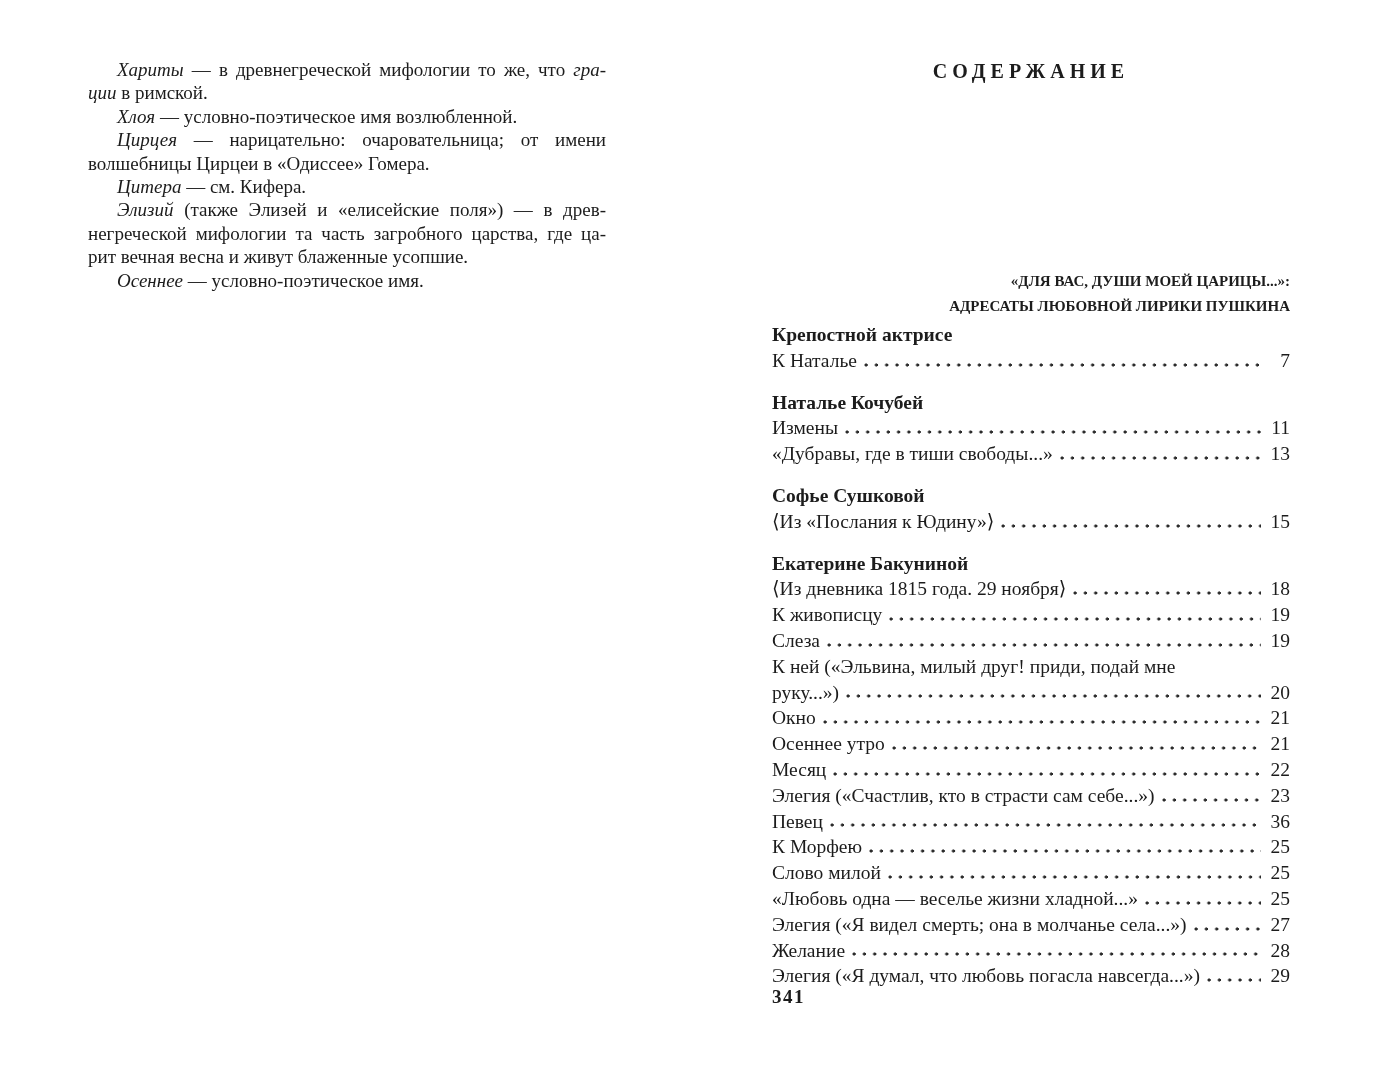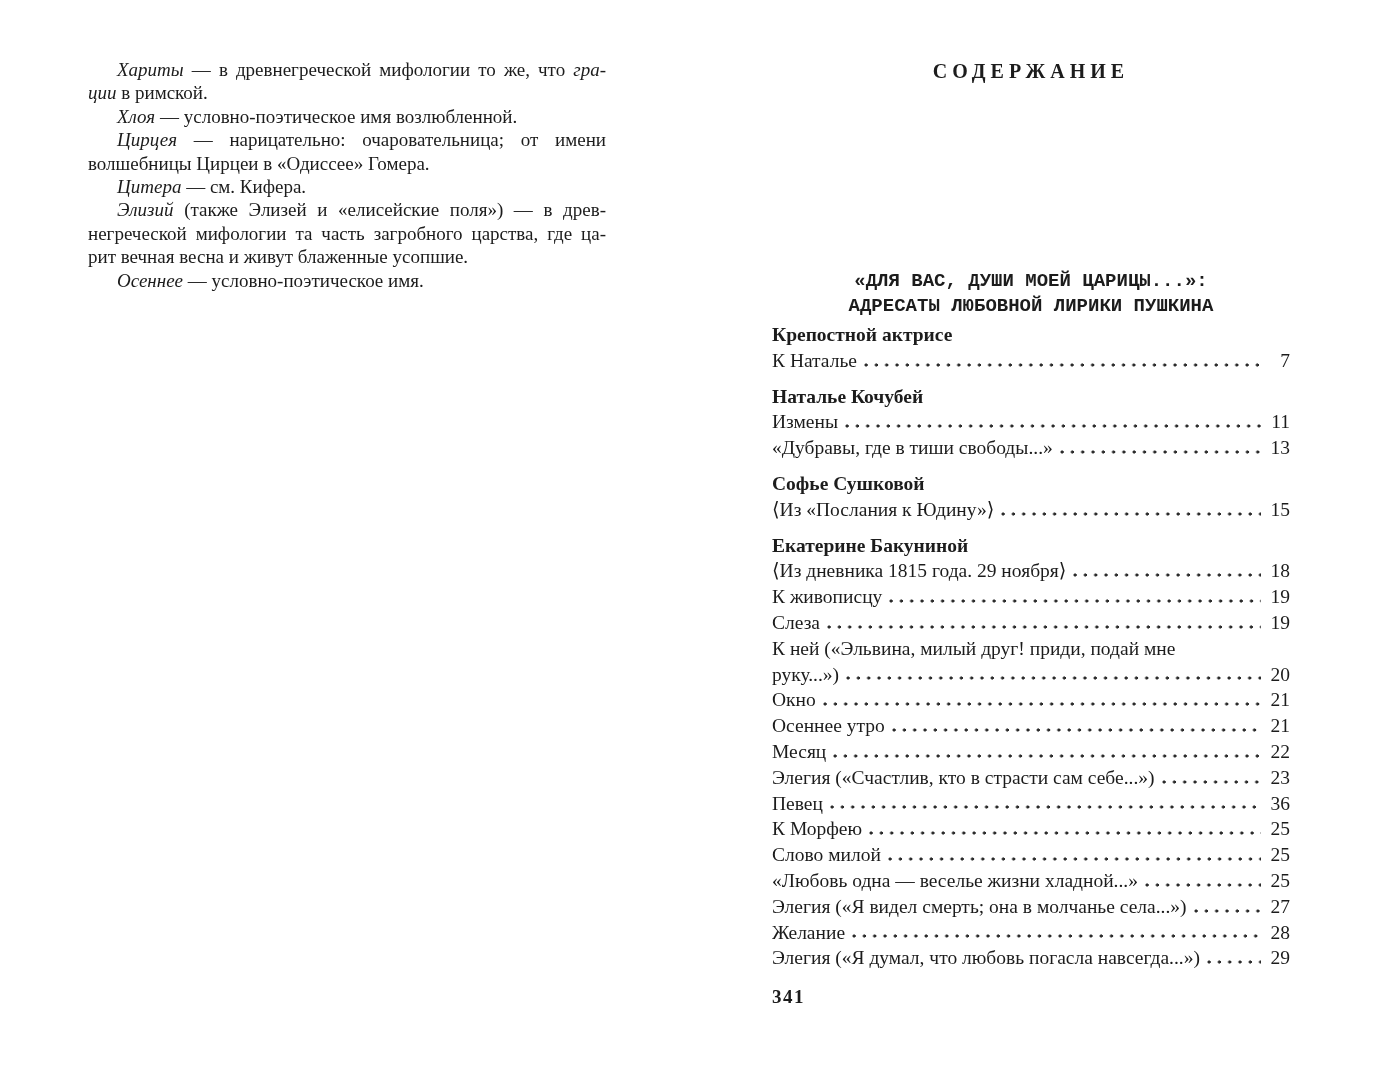--- a/index.html
+++ b/index.html
@@ -53,34 +53,33 @@
     text-align: center;
     font-weight: bold;
     font-size: 20px;
     letter-spacing: 5px;
   }
   .section-heading {
     position: absolute;
     top: 269px;
     left: 0;
     width: 100%;
-    text-align: center;
-    font-weight: bold;
-    font-size: 19px;
+    text-align: right;
+    font-weight: bold;
+    font-size: 15px;
     line-height: 25px;
-    font-family: Liberation Mono, monospace;
   }
   .toc-list {
     position: absolute;
     top: 322px;
     left: 0;
     width: 100%;
     font-size: 19.5px;
   }
-  .toc-group { margin-top: 10px; }
+  .toc-group { margin-top: 16px; }
   .toc-group:first-child { margin-top: 0; }
   .toc-heading {
     font-weight: bold;
     height: 25.8px;
     line-height: 25.8px;
     white-space: nowrap;
   }
   .toc-row {
     display: flex;
     align-items: baseline;

